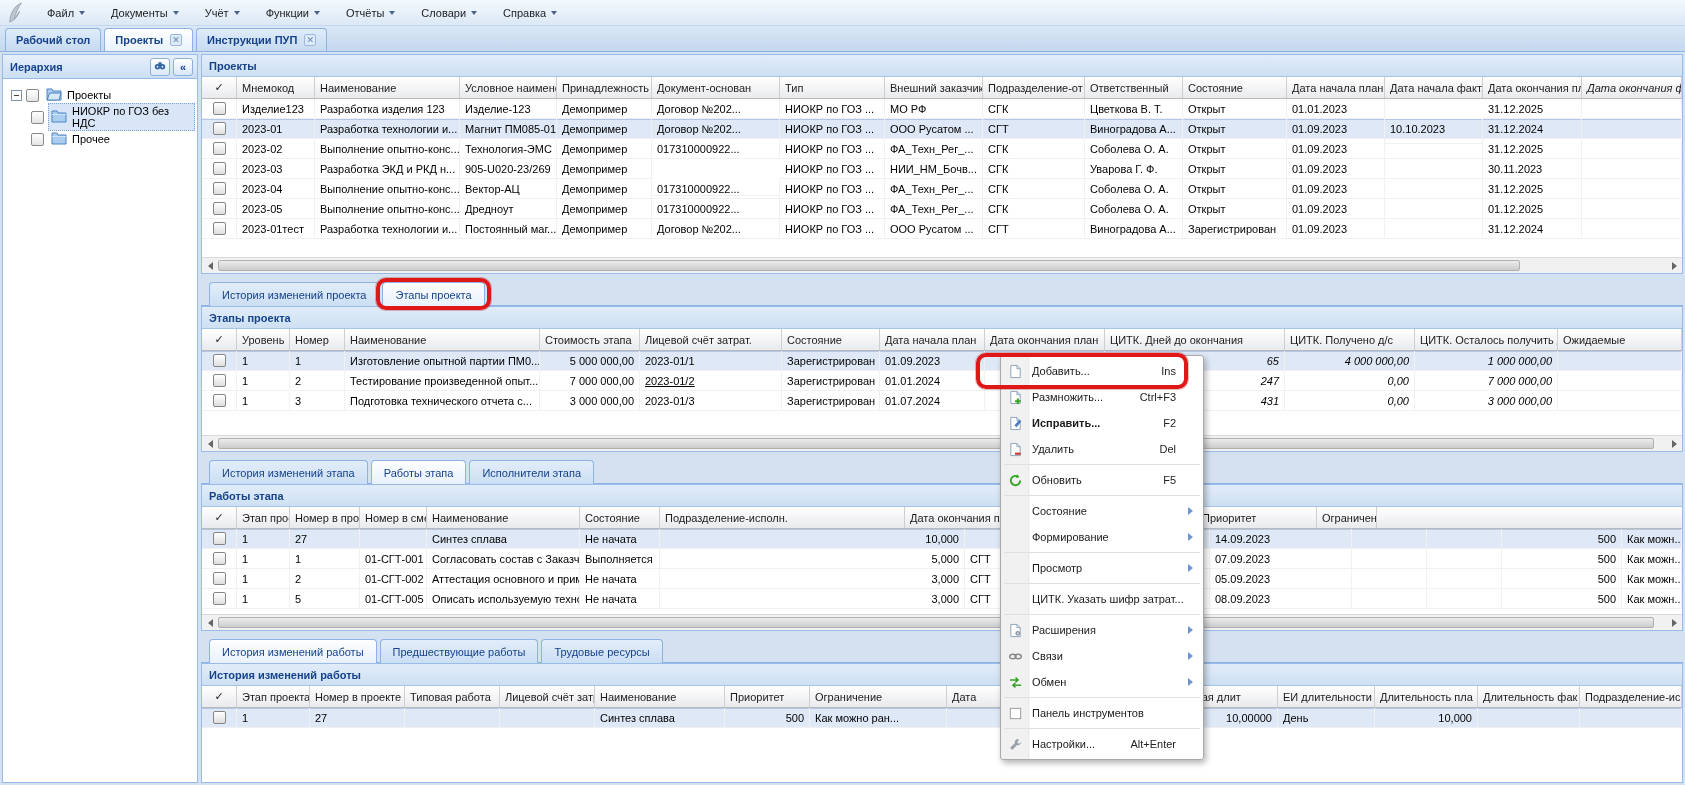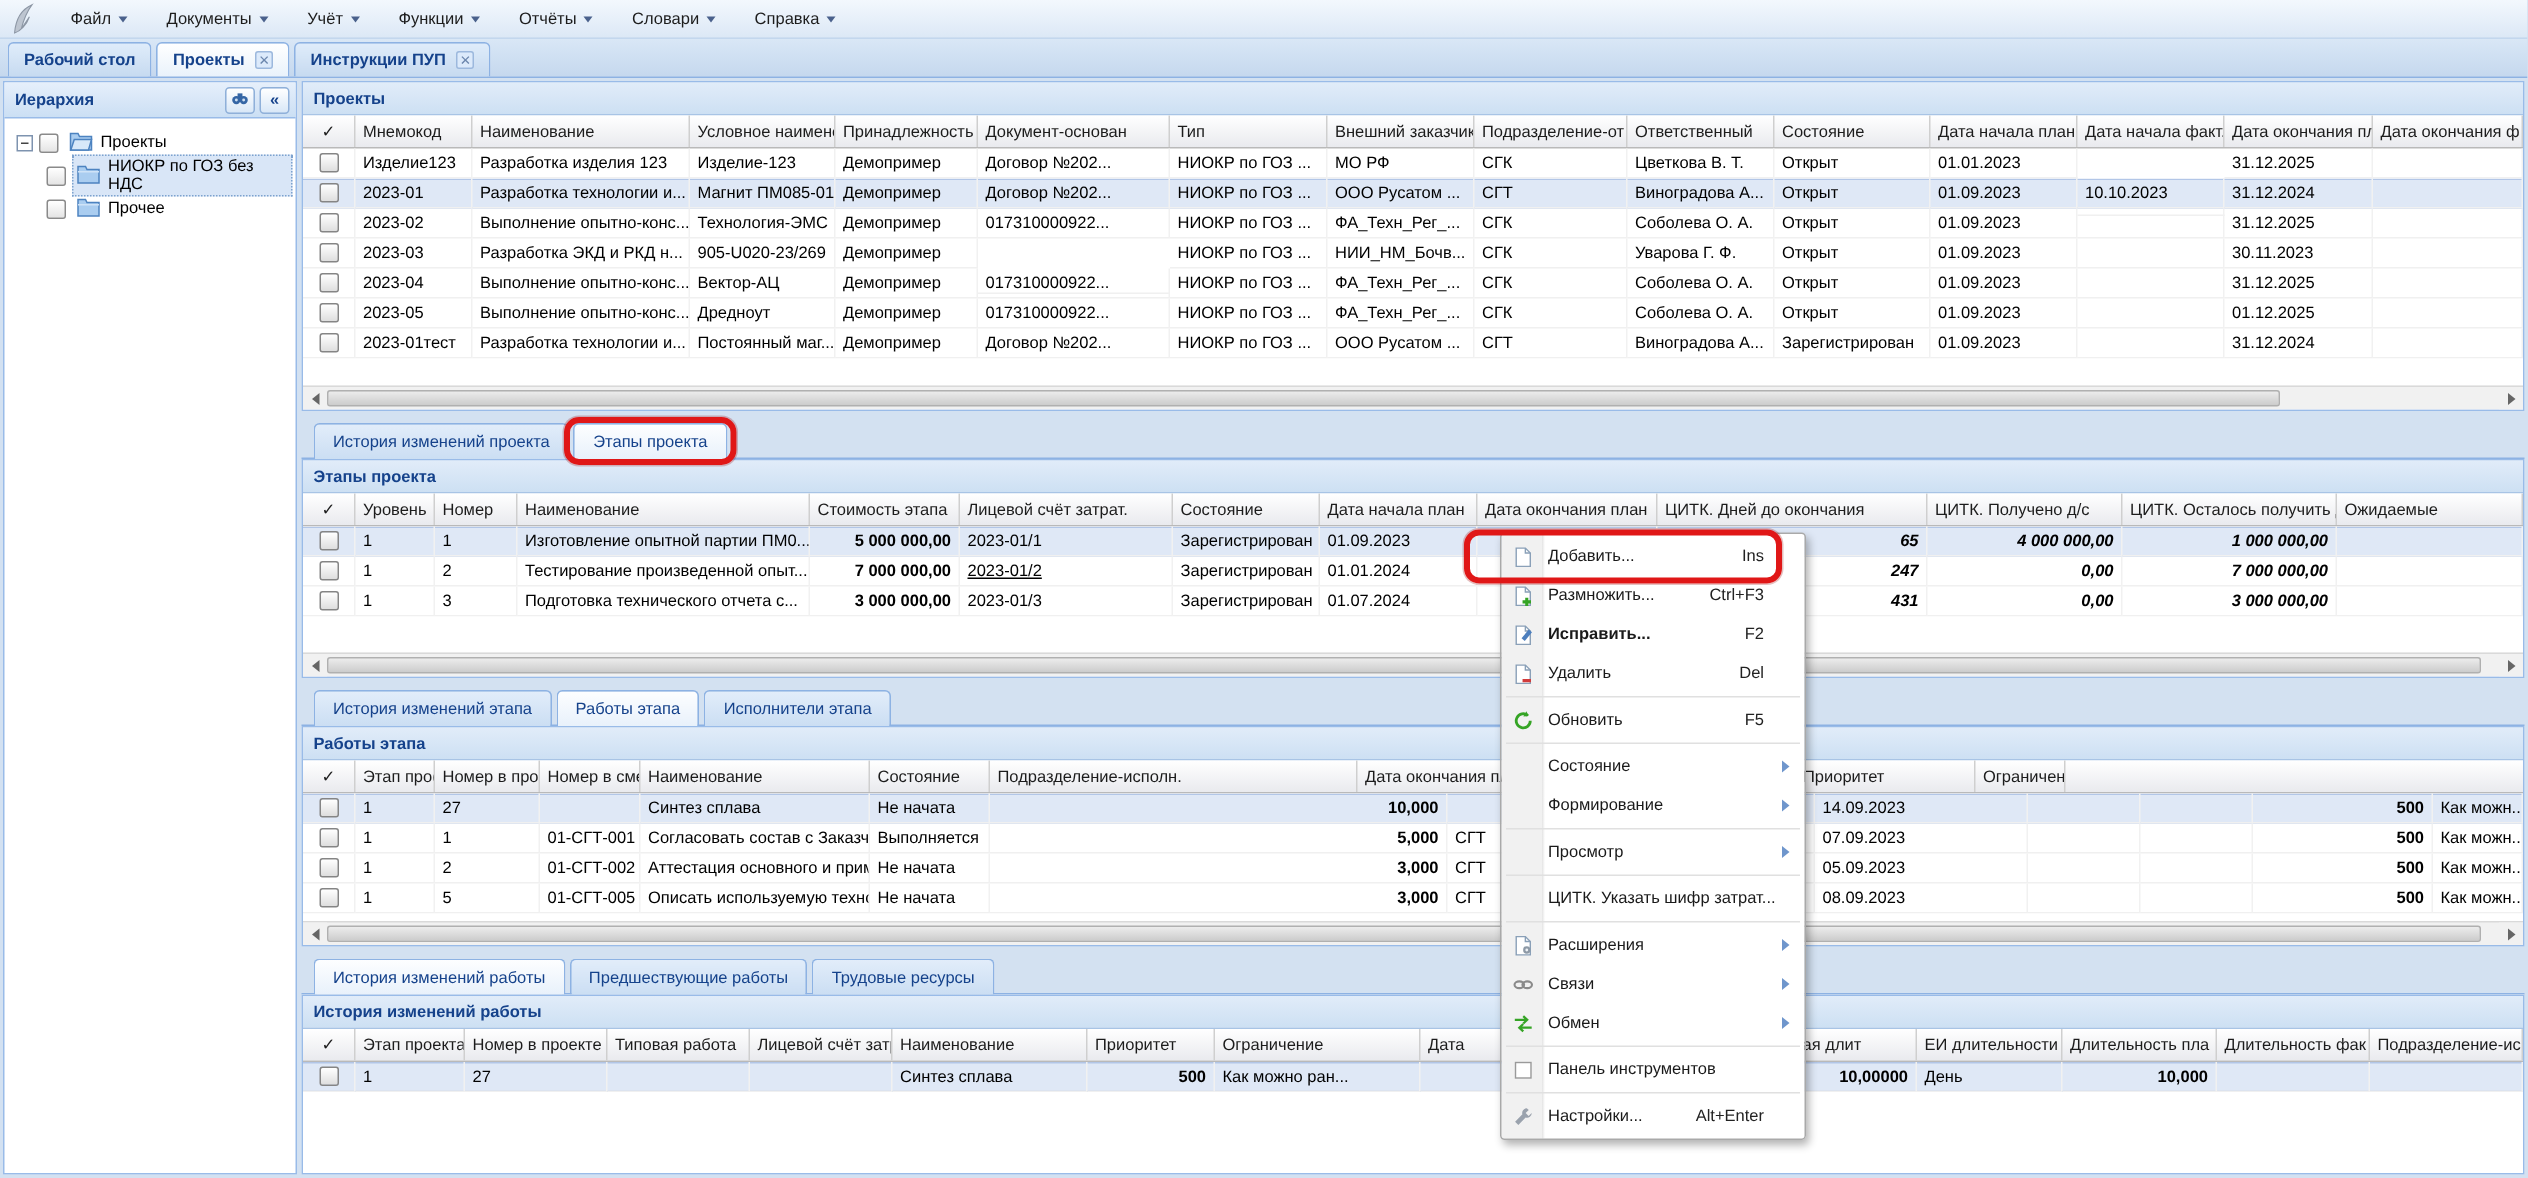--- a/index.html
+++ b/index.html
@@ -62,21 +62,21 @@
   .grid-header { display:flex; height:22px; flex:none; background:linear-gradient(#ffffff,#e9eaee);
     border-bottom:1px solid #b9b9b9; width:1480px; }
   .gh-cell { flex:none; display:flex; align-items:center; gap:4px; padding:0 5px; border-right:1px solid #cfcfcf;
     color:#1c1c1c; overflow:hidden; white-space:nowrap; }
   .gh-cell.center { justify-content:center; }
   .sort-desc { width:0; height:0; border-left:4px solid transparent; border-right:4px solid transparent; border-top:5px solid #3b6db5; }
   .grid-row { display:flex; height:20px; flex:none; width:1480px; }
   .grid-row.selected { background:#dfe8f6; box-shadow:inset 0 1px 0 #b2c6e7, inset 0 -1px 0 #b2c6e7; }
   .g-cell { flex:none; display:flex; align-items:center; padding:0 5px; overflow:hidden; white-space:nowrap;
     border-right:1px solid #f1f1f1; border-bottom:1px solid #f0f0f0; color:#000; }
-  .g-cell.right { justify-content:flex-end;font-weight:bold; }
+  .g-cell.right { justify-content:flex-end; }
   .g-cell.italic { font-style:italic; }
   .cb { width:13px; height:13px; border:1px solid #858585; border-radius:2px; background:linear-gradient(#fff,#dedede); margin:0 auto; }
   .filler { flex:none; background:#fff; }
   .filler.grow { flex:1; }
 
   
   .hscroll { height:16px; flex:none; background:#f1f1f1; border-top:1px solid #d9d9d9; display:flex; align-items:center; }
   .hs-btn { width:16px; height:15px; flex:none; display:flex; align-items:center; justify-content:center; background:#f1f1f1; }
   .tri-left { width:0; height:0; border-top:4px solid transparent; border-bottom:4px solid transparent; border-right:5px solid #666; }
   .tri-right { width:0; height:0; border-top:4px solid transparent; border-bottom:4px solid transparent; border-left:5px solid #666; }
@@ -251,21 +251,21 @@
             </div>
             <div class="gh-cell" style="width: 98px;">
               <span>Дата начала план.</span>
             </div>
             <div class="gh-cell" style="width: 98px;">
               <span>Дата начала факт.</span>
             </div>
             <div class="gh-cell" style="width: 99px;">
               <span>Дата окончания пл</span>
             </div>
-            <div class="gh-cell" style="width: 100px;">
+            <div class="gh-cell" style="width: 100px; font-style: italic;">
               <span>Дата окончания ф</span>
             </div>
           </div>
           <div class="grid-row">
             <div class="g-cell" style="width: 35px;">
               <span class="cb"></span>
             </div>
             <div class="g-cell" style="width: 78px;">Изделие123</div>
             <div class="g-cell" style="width: 145px;">Разработка изделия 123</div>
             <div class="g-cell" style="width: 97px;">Изделие-123</div>

